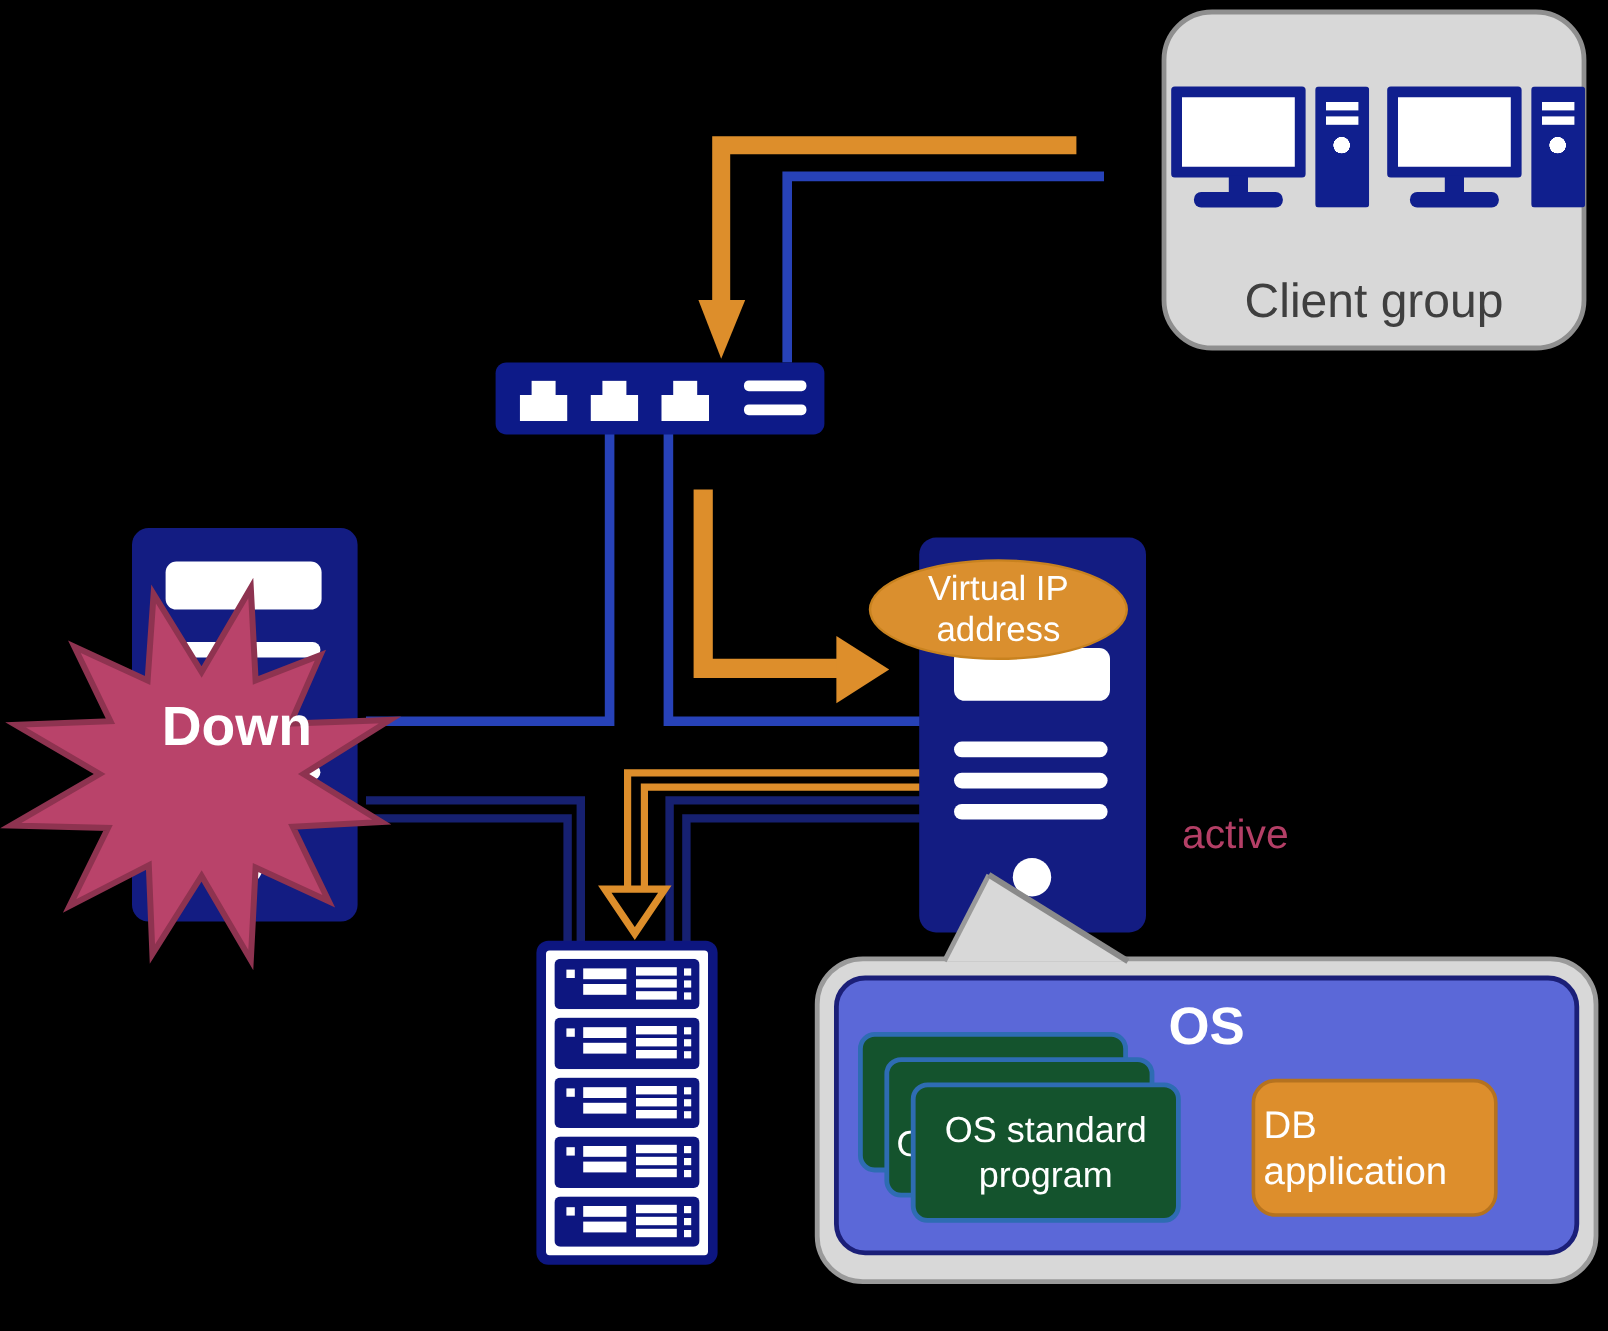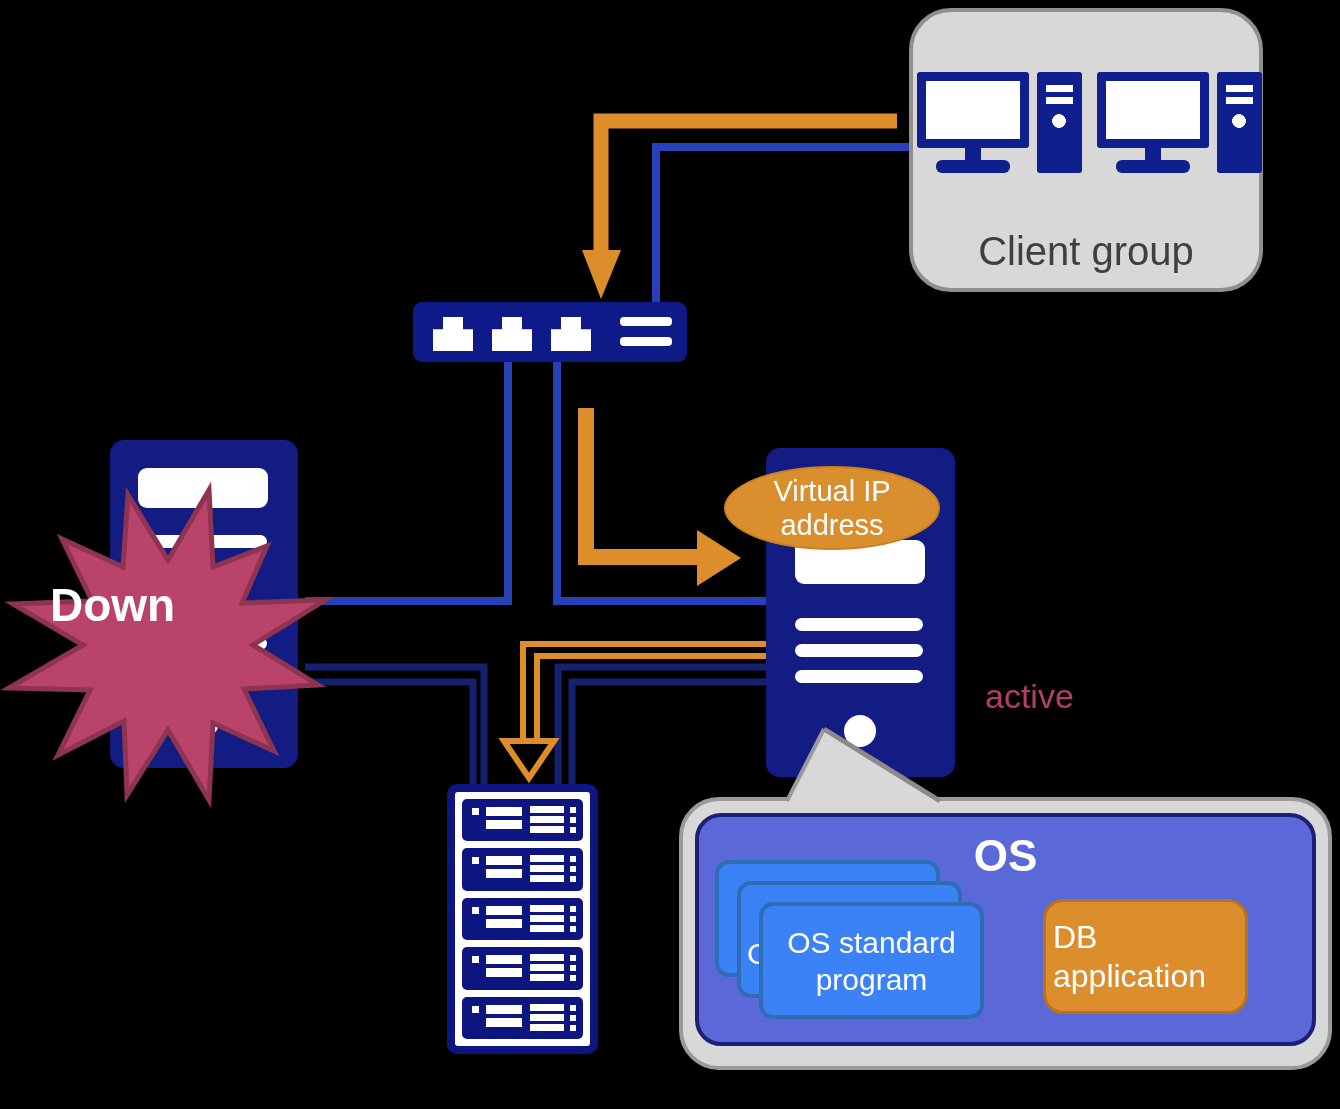--- a/index.html
+++ b/index.html
@@ -2,21 +2,21 @@
 <html><head>
 <meta charset="utf-8">
 <style>
   html,body{margin:0;padding:0;background:#000;}
   .canvas{position:relative;width:1340px;height:1109px;background:#000;overflow:hidden;
           font-family:"Liberation Sans",sans-serif;}
   .abs{position:absolute;}
   svg.layer{position:absolute;left:0;top:0;pointer-events:none;}
 
   
-  .client-box{left:909px;top:8px;width:354px;height:284px;background:#d8d8d8;
+  .client-box{left:968px;top:8px;width:354px;height:284px;background:#d8d8d8;
               border:4px solid #8f8f8f;border-radius:42px;box-sizing:border-box;z-index:2;}
   .client-label{position:absolute;left:0;right:0;bottom:14px;text-align:center;
                 font-size:40px;color:#3f3f3f;}
   .computer{position:absolute;width:165px;height:101px;}
   .comp1{left:4px;top:60px;} .comp2{left:184px;top:60px;}
   .monitor{position:absolute;left:0;top:0;width:112px;height:76px;background:#fff;
            border:9px solid #101f8e;border-radius:3px;box-sizing:border-box;}
   .stand{position:absolute;left:48px;top:74px;width:16px;height:15px;background:#101f8e;}
   .mbase{position:absolute;left:19px;top:88px;width:74px;height:13px;background:#101f8e;border-radius:6px;}
   .tower{position:absolute;left:120px;top:0;width:45px;height:101px;background:#101f8e;border-radius:3px;
@@ -49,34 +49,34 @@
   .unit{flex:1;background:#0d1680;border-radius:5px;background-repeat:no-repeat;
         background-image:
           linear-gradient(#fff,#fff),linear-gradient(#fff,#fff),linear-gradient(#fff,#fff),
           linear-gradient(#fff,#fff),linear-gradient(#fff,#fff),linear-gradient(#fff,#fff),
           linear-gradient(#fff,#fff),linear-gradient(#fff,#fff),linear-gradient(#fff,#fff);
         background-size:7px 7px,36px 9px,36px 9px,34px 7px,34px 7px,34px 7px,6px 6px,6px 6px,6px 6px;
         background-position:10px 9px,24px 8px,24px 21px,68px 7px,68px 17px,68px 27px,
                             108px 8px,108px 18px,108px 28px;}
 
   
-  .down-label{left:50px;top:578px;width:210px;text-align:left;color:#fff;
+  .down-label{left:50px;top:578px;width:210px;text-align:right;color:#fff;
               font-size:46px;font-weight:700;z-index:4;}
   .vip{left:724px;top:466px;width:216px;height:84px;background:#da8f2e;border:2px solid #c8821f;
        border-radius:50%;box-sizing:border-box;z-index:4;display:flex;align-items:center;justify-content:center;}
   .vip span{display:block;width:150px;text-align:center;color:#fff;font-size:29px;line-height:34px;}
   .active-label{left:985px;top:677px;font-size:34px;color:#b43f66;z-index:4;}
 
   
   .os-box{left:679px;top:797px;width:653px;height:273px;background:#d8d8d8;border:4px solid #9a9a9a;
           border-radius:40px;box-sizing:border-box;z-index:5;}
   .os-inner{position:absolute;left:12px;top:12px;width:621px;height:233px;background:#5b68d8;
             border:4px solid #1b1f78;border-radius:26px;box-sizing:border-box;}
   .os-title{text-align:center;margin-top:14px;font-size:44px;font-weight:700;color:#fff;}
-  .card{position:absolute;width:225px;height:117px;background:#3b82f6;border:4px solid #2e6cb3;
+  .card{position:absolute;width:225px;height:117px;background:#14532d;border:4px solid #2e6cb3;
         border-radius:14px;box-sizing:border-box;}
   .card-back{left:32px;top:59px;}
   .card-mid{left:54px;top:80px;}
   .card-front{left:76px;top:101px;display:flex;align-items:center;justify-content:center;}
   .card-front .ctext{width:200px;text-align:center;color:#fff;font-size:30px;line-height:37px;}
   .peek{position:absolute;left:6px;top:52px;width:20px;overflow:hidden;white-space:nowrap;
         color:#fff;font-size:30px;}
   .db-box{position:absolute;left:360px;top:98px;width:205px;height:115px;background:#dd8e2c;
           border:3px solid #b5721f;border-radius:20px;box-sizing:border-box;
           display:flex;align-items:center;justify-content:center;}

